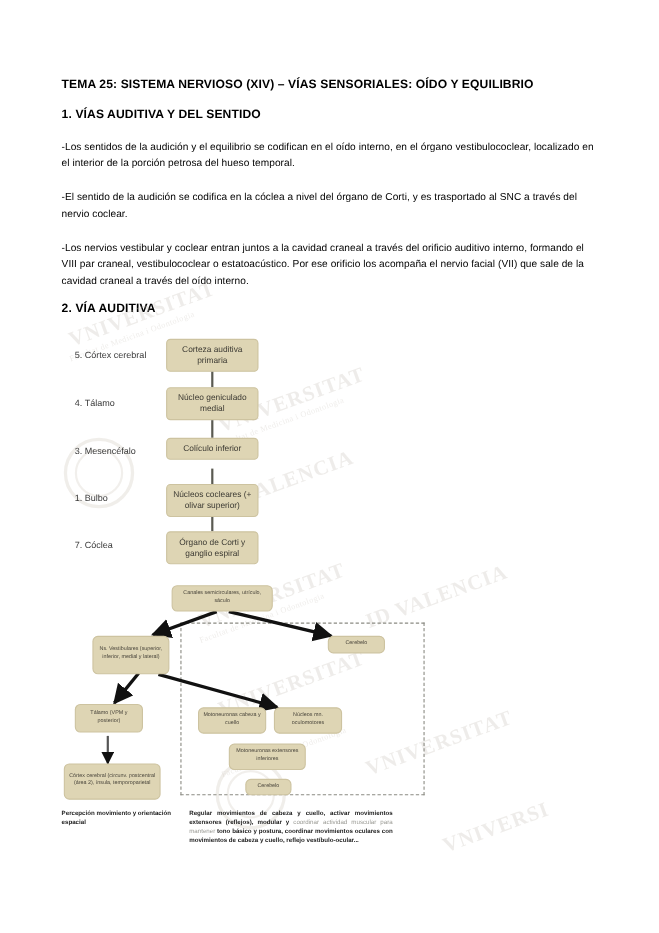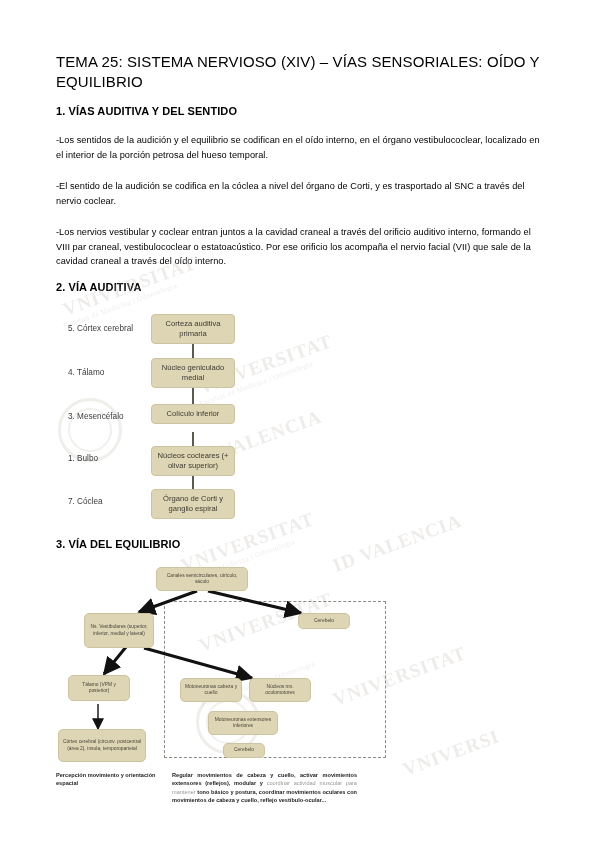--- a/index.html
+++ b/index.html
@@ -17,21 +17,21 @@
   
   .wm { position:absolute; pointer-events:none; user-select:none; color:#c9c3bb; opacity:.30; font-family:"Liberation Serif", serif; white-space:nowrap; }
   .wm-rot { transform:rotate(-20deg); transform-origin:left top; }
   .wm-big { font-size:19px; letter-spacing:1px; font-weight:700; }
   .wm-sm { font-size:7.5px; letter-spacing:.4px; }
   .seal { position:absolute; width:64px; height:64px; border-radius:50%;
           border:3px solid #d9d3ca; opacity:.38; pointer-events:none; }
   .seal:after { content:""; position:absolute; inset:7px; border-radius:50%; border:2px solid #ddd7ce; }
 
   
-  h1.doc-title { font-size:15px; font-weight:400; margin:0 0 14px 0; letter-spacing:.1px; line-height:1.3; }
+  h1.doc-title { font-size:11px; font-weight:700; margin:18px 0 14px 0; letter-spacing:.1px; line-height:1.3; }
   h2.sec { font-size:11px; font-weight:700; margin:0 0 13px 0; letter-spacing:.1px; }
   p.para { font-size:9.2px; line-height:1.62; margin:16px 0 12px 0; text-align:left; letter-spacing:.05px; }
   p.tight { margin-bottom:2px; }
 
   
   .diag1 { position:relative; height:218px; margin:6px 0 10px 12px; }
   .d1-label { position:absolute; font-size:8.2px; color:#3a3a3a; font-family:"Liberation Sans", sans-serif; }
   .d1-box {
     position:absolute; left:83px; width:84px;
     background:#ded5b4; border:1px solid #cdc3a0; border-radius:4px;
@@ -94,21 +94,20 @@
     <div class="d1-conn" style="top:38px; height:14px;"></div>
     <div class="d1-box" style="top:52px; height:30px;">Núcleo geniculado medial</div>
     <div class="d1-conn" style="top:82px; height:16px;"></div>
     <div class="d1-box" style="top:98px; height:20px;">Colículo inferior</div>
     <div class="d1-conn" style="top:126px; height:14px;"></div>
     <div class="d1-box" style="top:140px; height:30px;">Núcleos cocleares (+ olivar superior)</div>
     <div class="d1-conn" style="top:170px; height:13px;"></div>
     <div class="d1-box" style="top:183px; height:30px;">Órgano de Corti y ganglio espiral</div>
   </div>
 
-  <h2 class="sec" style="margin-top:14px;">3. VÍA DEL EQUILIBRIO</h2>
 
   <div class="diag2">
 
     <div class="dashbox" style="left:108px; top:38px; width:222px; height:157px;"></div>
 
     <svg class="arrows" viewBox="0 0 487 280" preserveAspectRatio="none">
       <defs>
         <marker id="ah" markerWidth="7" markerHeight="7" refX="5.4" refY="3" orient="auto">
           <path d="M0,0 L6,3 L0,6 z" fill="#111111"></path>
         </marker>

